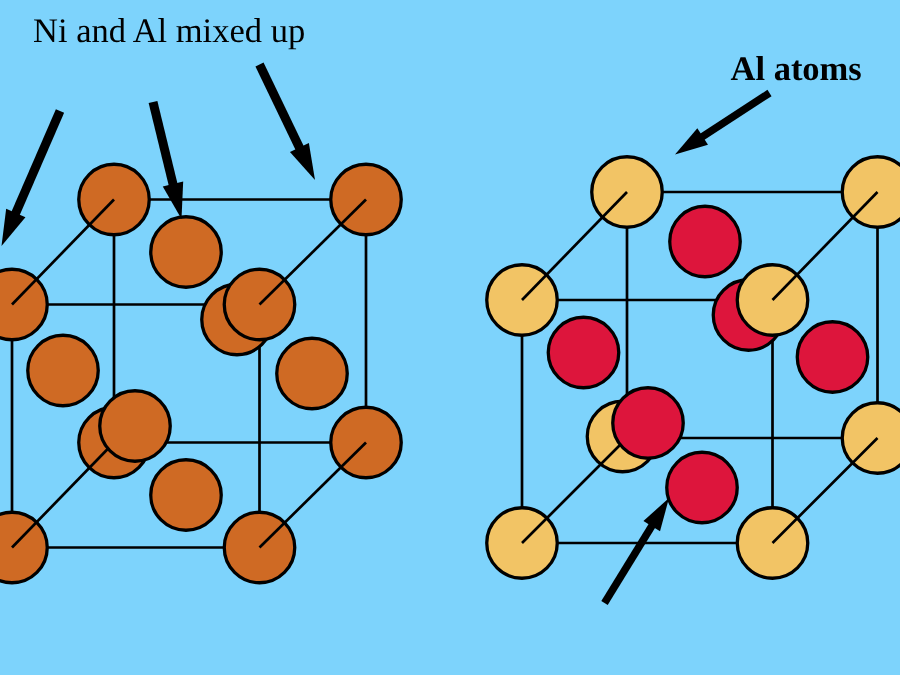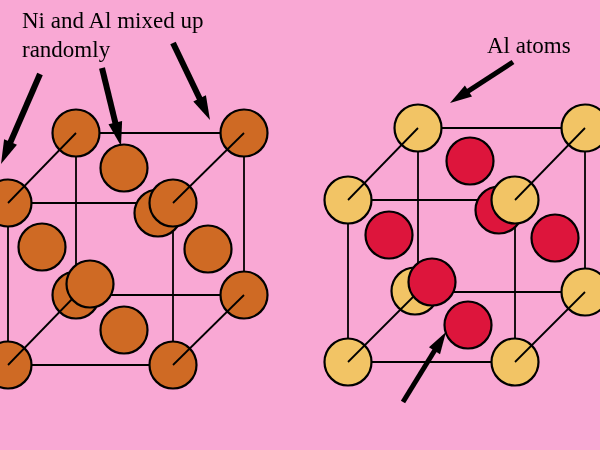--- a/index.html
+++ b/index.html
@@ -5,37 +5,38 @@
   html, body {
     margin: 0;
     padding: 0;
     background: #ffffff;
     font-family: "Liberation Serif", "DejaVu Serif", serif;
   }
   .canvas {
     position: relative;
     width: 600px;
     height: 450px;
-    background: #f9a8d4;
+    background: #7dd3fc;
     overflow: hidden;
+    text-align: right;
   }
   .canvas svg {
     position: absolute;
     left: 0;
     top: 0;
   }
   .label {
     position: absolute;
     color: #000000;
     font-size: 23px;
     line-height: 29px;
     white-space: nowrap;
   }
   .label-left-caption { left: 22px; top: 6px; }
-  .label-al { left: 487px; top: 31px; }
+  .label-al { left: 487px; top: 31px; font-weight: bold; }
   .label-ni { left: 369px; top: 411px; }
 </style>
 </head>
 <body>
 
 <div class="canvas">
 
   <svg width="600" height="450" viewBox="0 0 600 450">
       <line x1="8" y1="203" x2="173" y2="203" stroke="#000000" stroke-width="1.8"></line>
       <line x1="8" y1="203" x2="8" y2="365" stroke="#000000" stroke-width="1.8"></line>
@@ -96,19 +97,18 @@
       <line x1="173" y1="43" x2="201.6842576823695" y2="102.69426598763378" stroke="#000000" stroke-width="6"></line>
       <polygon points="210,120 193.29593991095334,101.39961353784501 205.91470429497036,95.33605143123943" fill="#000000"></polygon>
       <line x1="513" y1="62" x2="464.7512557737521" y2="93.39997640120895" stroke="#000000" stroke-width="5"></line>
       <polygon points="450,103 464.893606456273,85.5520635396141 471.98453297810727,96.44787746340828" fill="#000000"></polygon>
       <line x1="403" y1="402" x2="436.7878413366035" y2="346.99653735901757" stroke="#000000" stroke-width="5"></line>
       <polygon points="446,332 440.0232955817552,354.1478893869582 428.9463077597536,347.34345401058573" fill="#000000"></polygon>
     </svg>
 
   <div class="label label-left-caption">
     <span>Ni and Al mixed up</span><br>
-    <span>randomly</span>
   </div>
 
   <div class="label label-al">Al atoms</div>
 
 
 </div>
 
 </body></html>

